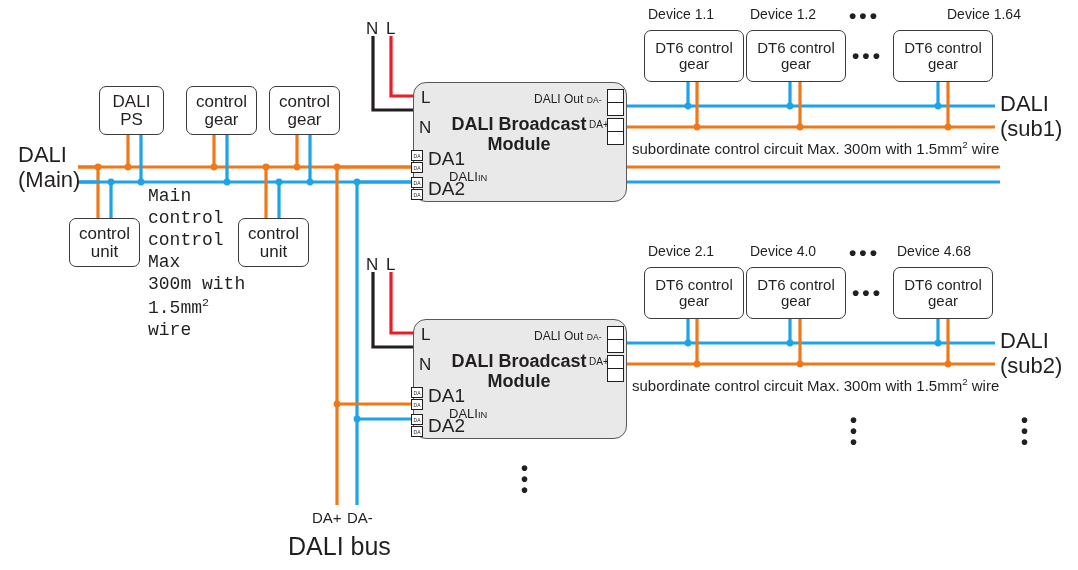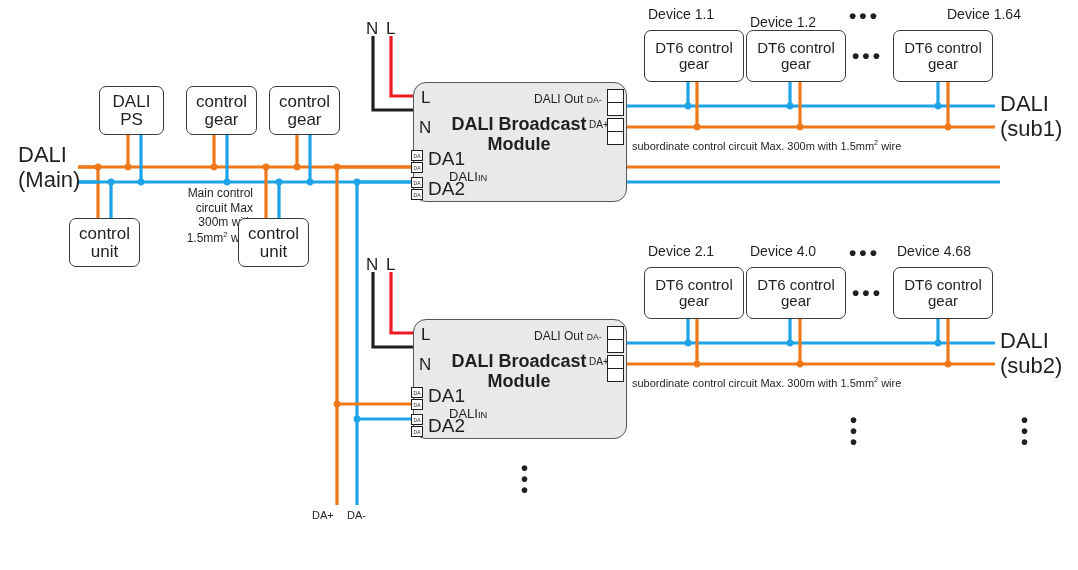--- a/index.html
+++ b/index.html
@@ -11,22 +11,22 @@
        display:flex;align-items:center;justify-content:center;text-align:center;
        font-size:17px;line-height:1.04;}
   .module{position:absolute;border:1.8px solid #58585a;border-radius:13px;background:#e9e9e9;}
   .mtitle{position:absolute;font-weight:bold;font-size:18px;text-align:center;line-height:1.12;}
   .pin{position:absolute;font-size:17px;}
   .term{position:absolute;border:1.5px solid #231f20;background:#fff;box-sizing:border-box;}
   .termsm{position:absolute;border:1.3px solid #231f20;background:#fff;box-sizing:border-box;
           font-size:5px;display:flex;align-items:center;justify-content:center;overflow:hidden;}
   .dots{position:absolute;font-size:21px;letter-spacing:3px;font-weight:bold;}
   .vdots{position:absolute;width:7px;text-align:center;font-size:20px;font-weight:bold;line-height:11px;}
-  .cap{position:absolute;font-size:11px;white-space:nowrap;}
-  .capc{position:absolute;font-size:12px;text-align:right;line-height:1.22;}
+  .cap{position:absolute;font-size:15px;white-space:nowrap;}
+  .capc{position:absolute;font-size:18px;text-align:left;line-height:1.22;font-family:Liberation Mono, monospace;}
   .big{position:absolute;font-size:22px;line-height:1.12;}
   .dev{position:absolute;font-size:14px;white-space:nowrap;}
   .sup{font-size:0.65em;vertical-align:super;}
   .small{font-size:0.72em;}
 </style>
 </head>
 <body>
 
 <div id="stage">
 
@@ -121,21 +121,21 @@
     <line class="b" x1="78" y1="182" x2="100" y2="182"></line>
   </svg>
 
   <div class="big" style="left:18px;top:143px;">
     <div>DALI</div>
     <div>(Main)</div>
   </div>
 
   <div class="capc" style="left:148px;top:186px;width:105px;">
     <div>Main control</div>
-    <div>circuit Max</div>
+    <div>control Max</div>
     <div>300m with</div>
     <div><span>1.5mm</span><span class="sup">2</span><span> wire</span></div>
   </div>
 
   <div class="box" style="left:99px;top:86px;width:63px;height:47px;">
     <span><span>DALI</span><br><span>PS</span></span>
   </div>
   <div class="box" style="left:186px;top:86px;width:69px;height:47px;">
     <span><span>control</span><br><span>gear</span></span>
   </div>
@@ -217,21 +217,21 @@
   <div class="lbl" style="left:534px;top:330px;font-size:12px;">
     <span>DALI Out</span> <span class="small">DA-</span>
   </div>
   <div class="lbl" style="left:589px;top:357px;font-size:10px;">DA+</div>
   <div class="term" style="left:607px;top:326px;width:17px;height:14px;"></div>
   <div class="term" style="left:607px;top:339px;width:17px;height:14px;"></div>
   <div class="term" style="left:607px;top:355px;width:17px;height:14px;"></div>
   <div class="term" style="left:607px;top:368px;width:17px;height:14px;"></div>
 
   <div class="dev" style="left:648px;top:6px;">Device 1.1</div>
-  <div class="dev" style="left:750px;top:14px;">Device 1.2</div>
+  <div class="dev" style="left:750px;top:6px;">Device 1.2</div>
   <div class="dots" style="left:849px;top:4px;">•••</div>
   <div class="dev" style="left:947px;top:6px;">Device 1.64</div>
 
   <div class="box" style="left:644px;top:30px;width:98px;height:50px;font-size:15px;">
     <span><span>DT6 control</span><br><span>gear</span></span>
   </div>
   <div class="box" style="left:746px;top:30px;width:98px;height:50px;font-size:15px;">
     <span><span>DT6 control</span><br><span>gear</span></span>
   </div>
   <div class="dots" style="left:852px;top:44px;">•••</div>
@@ -270,14 +270,15 @@
   <div class="cap" style="left:632px;top:376px;">
     <span>subordinate control circuit Max. 300m with 1.5mm</span><span class="sup">2</span><span> wire</span>
   </div>
 
   <div class="vdots" style="left:850px;top:415px;">•<br>•<br>•</div>
   <div class="vdots" style="left:1021px;top:415px;">•<br>•<br>•</div>
   <div class="vdots" style="left:521px;top:463px;">•<br>•<br>•</div>
 
   <div class="cap" style="left:312px;top:509px;">DA+</div>
   <div class="cap" style="left:347px;top:509px;">DA-</div>
+  <div class="lbl" style="left:288px;top:533px;font-size:25px;">DALI bus</div>
 
 </div>
 
 </body></html>

